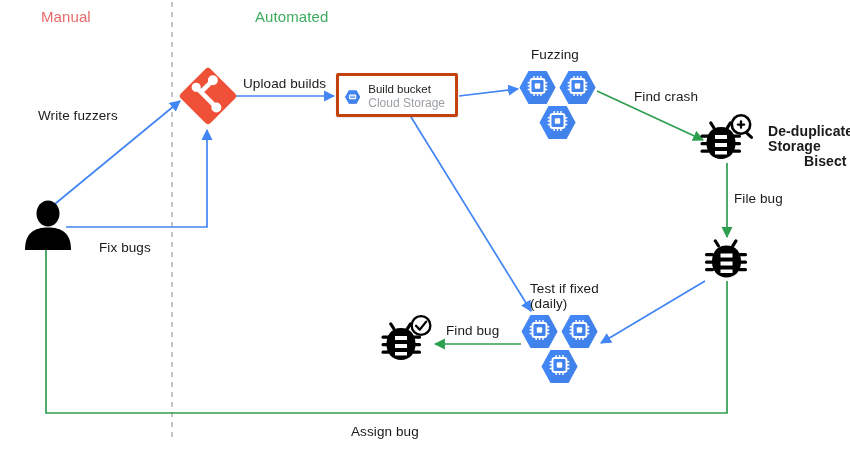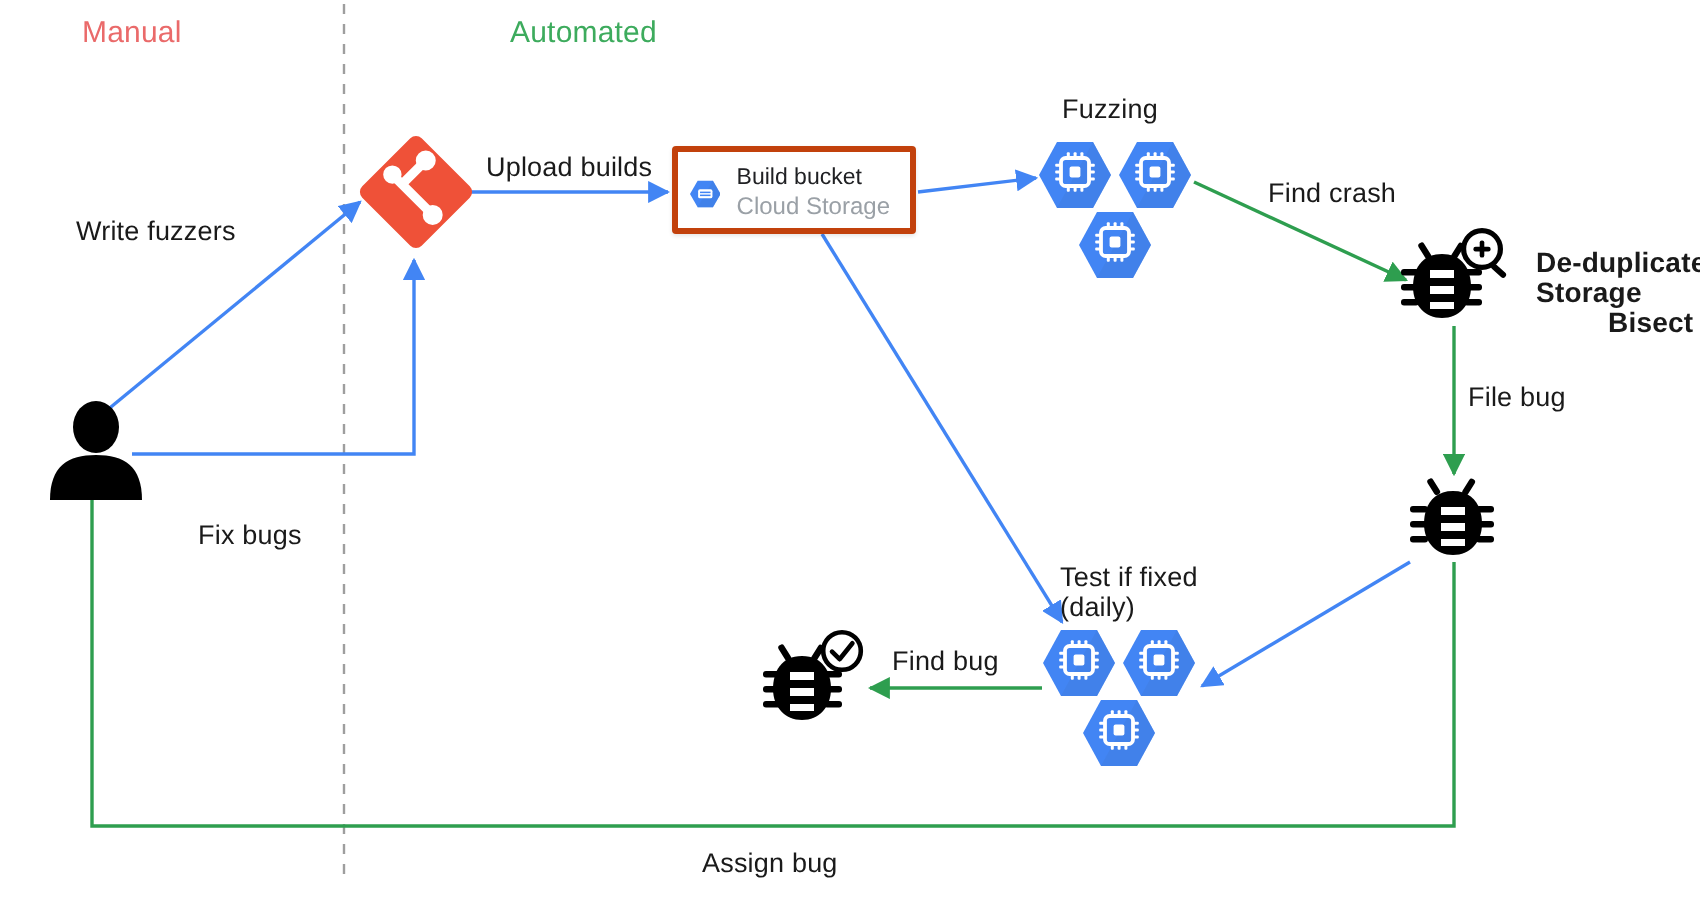--- a/index.html
+++ b/index.html
@@ -377,21 +377,21 @@
   <div class="lbl" style="left:38px; top:108px;text-align:center;">Write fuzzers</div>
 
   <div class="lbl" style="left:243px; top:76px;">Upload builds</div>
 
   <div class="lbl" style="left:531px; top:47px;">Fuzzing</div>
 
   <div class="lbl" style="left:634px; top:89px;">Find crash</div>
 
   <div class="lbl" style="left:734px; top:191px;">File bug</div>
 
-  <div class="lbl" style="left:99px; top:240px;margin-top:20px;">Fix bugs</div>
+  <div class="lbl" style="left:99px; top:240px;">Fix bugs</div>
 
   <div class="lbl" style="left:530px; top:281px;">Test if fixed</div>
   <div class="lbl" style="left:530px; top:296px;">(daily)</div>
 
   <div class="lbl" style="left:446px; top:323px;">Find bug</div>
 
   <div class="lbl" style="left:351px; top:424px;">Assign bug</div>
 
 </div>
 

